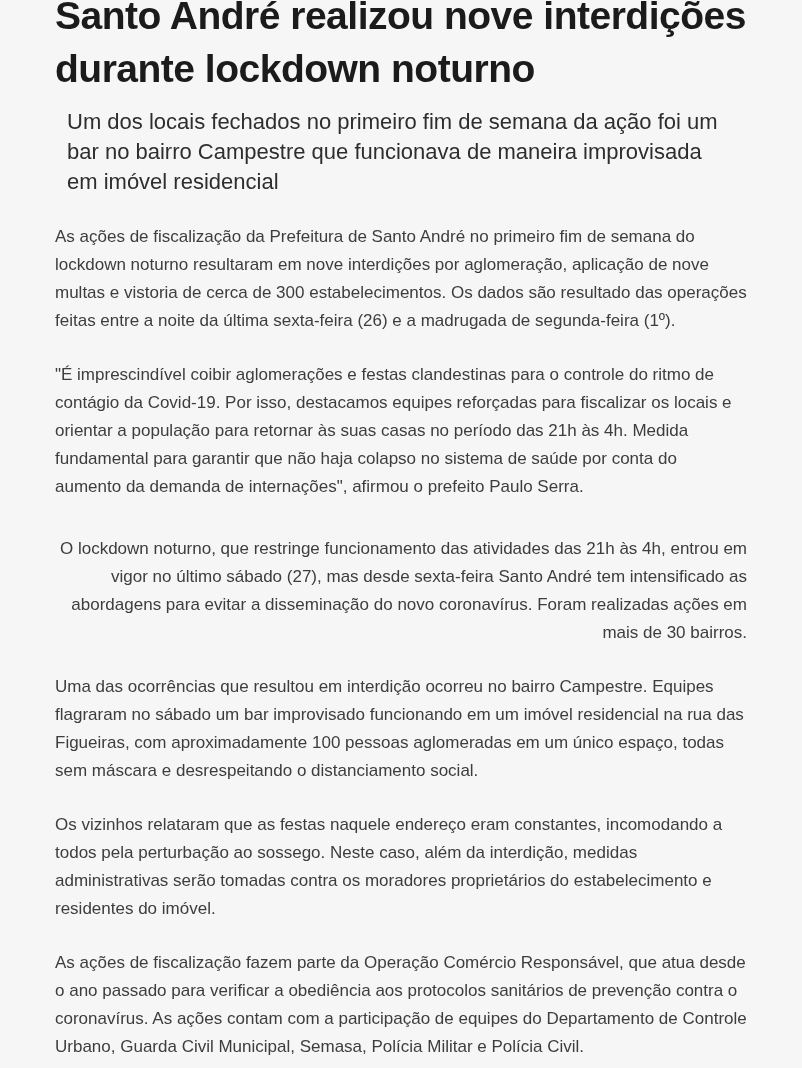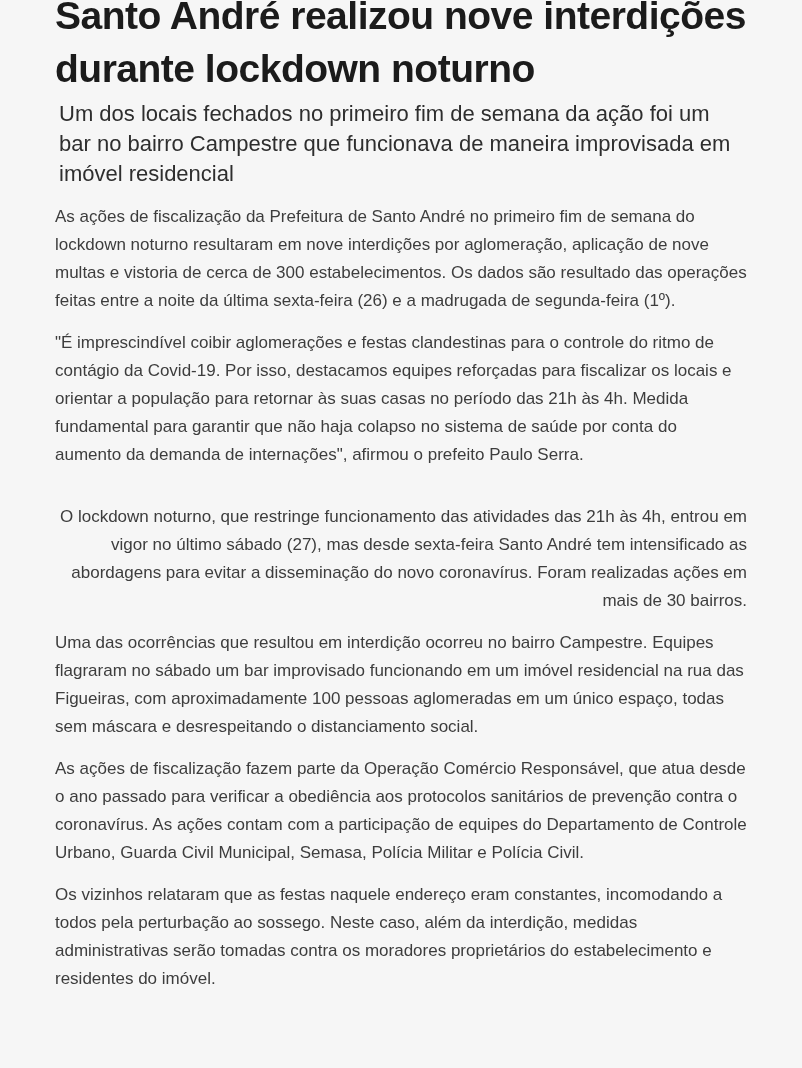--- a/index.html
+++ b/index.html
@@ -21,28 +21,28 @@
   }
   h1.headline {
     margin: -11px 0 0 0;
     font-size: 39px;
     line-height: 53px;
     font-weight: bold;
     letter-spacing: -0.5px;
     color: #1b1b1b;
   }
   .deck {
-    margin: 4px;
+    margin: 12px;
     font-size: 22px;
     line-height: 30px;
     font-weight: normal;
     color: #2e2e2e;
   }
   .body-copy p {
-    margin: 14px 0 0 0;
+    margin: 26px 0 0 0;
     font-size: 17px;
     line-height: 28px;
     color: #3d3d3d;
   }
   .body-copy p.extra-gap {
     margin-top: 34px;
     text-align: right;
   }
 </style>
 </head>
@@ -52,17 +52,17 @@
 
   <h1 class="headline">Santo André realizou nove interdições durante lockdown noturno</h1>
 
   <h2 class="deck">Um dos locais fechados no primeiro fim de semana da ação foi um bar no bairro Campestre que funcionava de maneira improvisada em imóvel residencial</h2>
 
   <div class="body-copy">
     <p>As ações de fiscalização da Prefeitura de Santo André no primeiro fim de semana do lockdown noturno resultaram em nove interdições por aglomeração, aplicação de nove multas e vistoria de cerca de 300 estabelecimentos. Os dados são resultado das operações feitas entre a noite da última sexta-feira (26) e a madrugada de segunda-feira (1º).</p>
     <p>"É imprescindível coibir aglomerações e festas clandestinas para o controle do ritmo de contágio da Covid-19. Por isso, destacamos equipes reforçadas para fiscalizar os locais e orientar a população para retornar às suas casas no período das 21h às 4h. Medida fundamental para garantir que não haja colapso no sistema de saúde por conta do aumento da demanda de internações", afirmou o prefeito Paulo Serra.</p>
     <p class="extra-gap">O lockdown noturno, que restringe funcionamento das atividades das 21h às 4h, entrou em vigor no último sábado (27), mas desde sexta-feira Santo André tem intensificado as abordagens para evitar a disseminação do novo coronavírus. Foram realizadas ações em mais de 30 bairros.</p>
     <p>Uma das ocorrências que resultou em interdição ocorreu no bairro Campestre. Equipes flagraram no sábado um bar improvisado funcionando em um imóvel residencial na rua das Figueiras, com aproximadamente 100 pessoas aglomeradas em um único espaço, todas sem máscara e desrespeitando o distanciamento social.</p>
+    <p>Os vizinhos relataram que as festas naquele endereço eram constantes, incomodando a todos pela perturbação ao sossego. Neste caso, além da interdição, medidas administrativas serão tomadas contra os moradores proprietários do estabelecimento e residentes do imóvel.</p>
     <p>As ações de fiscalização fazem parte da Operação Comércio Responsável, que atua desde o ano passado para verificar a obediência aos protocolos sanitários de prevenção contra o coronavírus. As ações contam com a participação de equipes do Departamento de Controle Urbano, Guarda Civil Municipal, Semasa, Polícia Militar e Polícia Civil.</p>
-    <p>Os vizinhos relataram que as festas naquele endereço eram constantes, incomodando a todos pela perturbação ao sossego. Neste caso, além da interdição, medidas administrativas serão tomadas contra os moradores proprietários do estabelecimento e residentes do imóvel.</p>
   </div>
 
 </div>
 
 </body></html>

